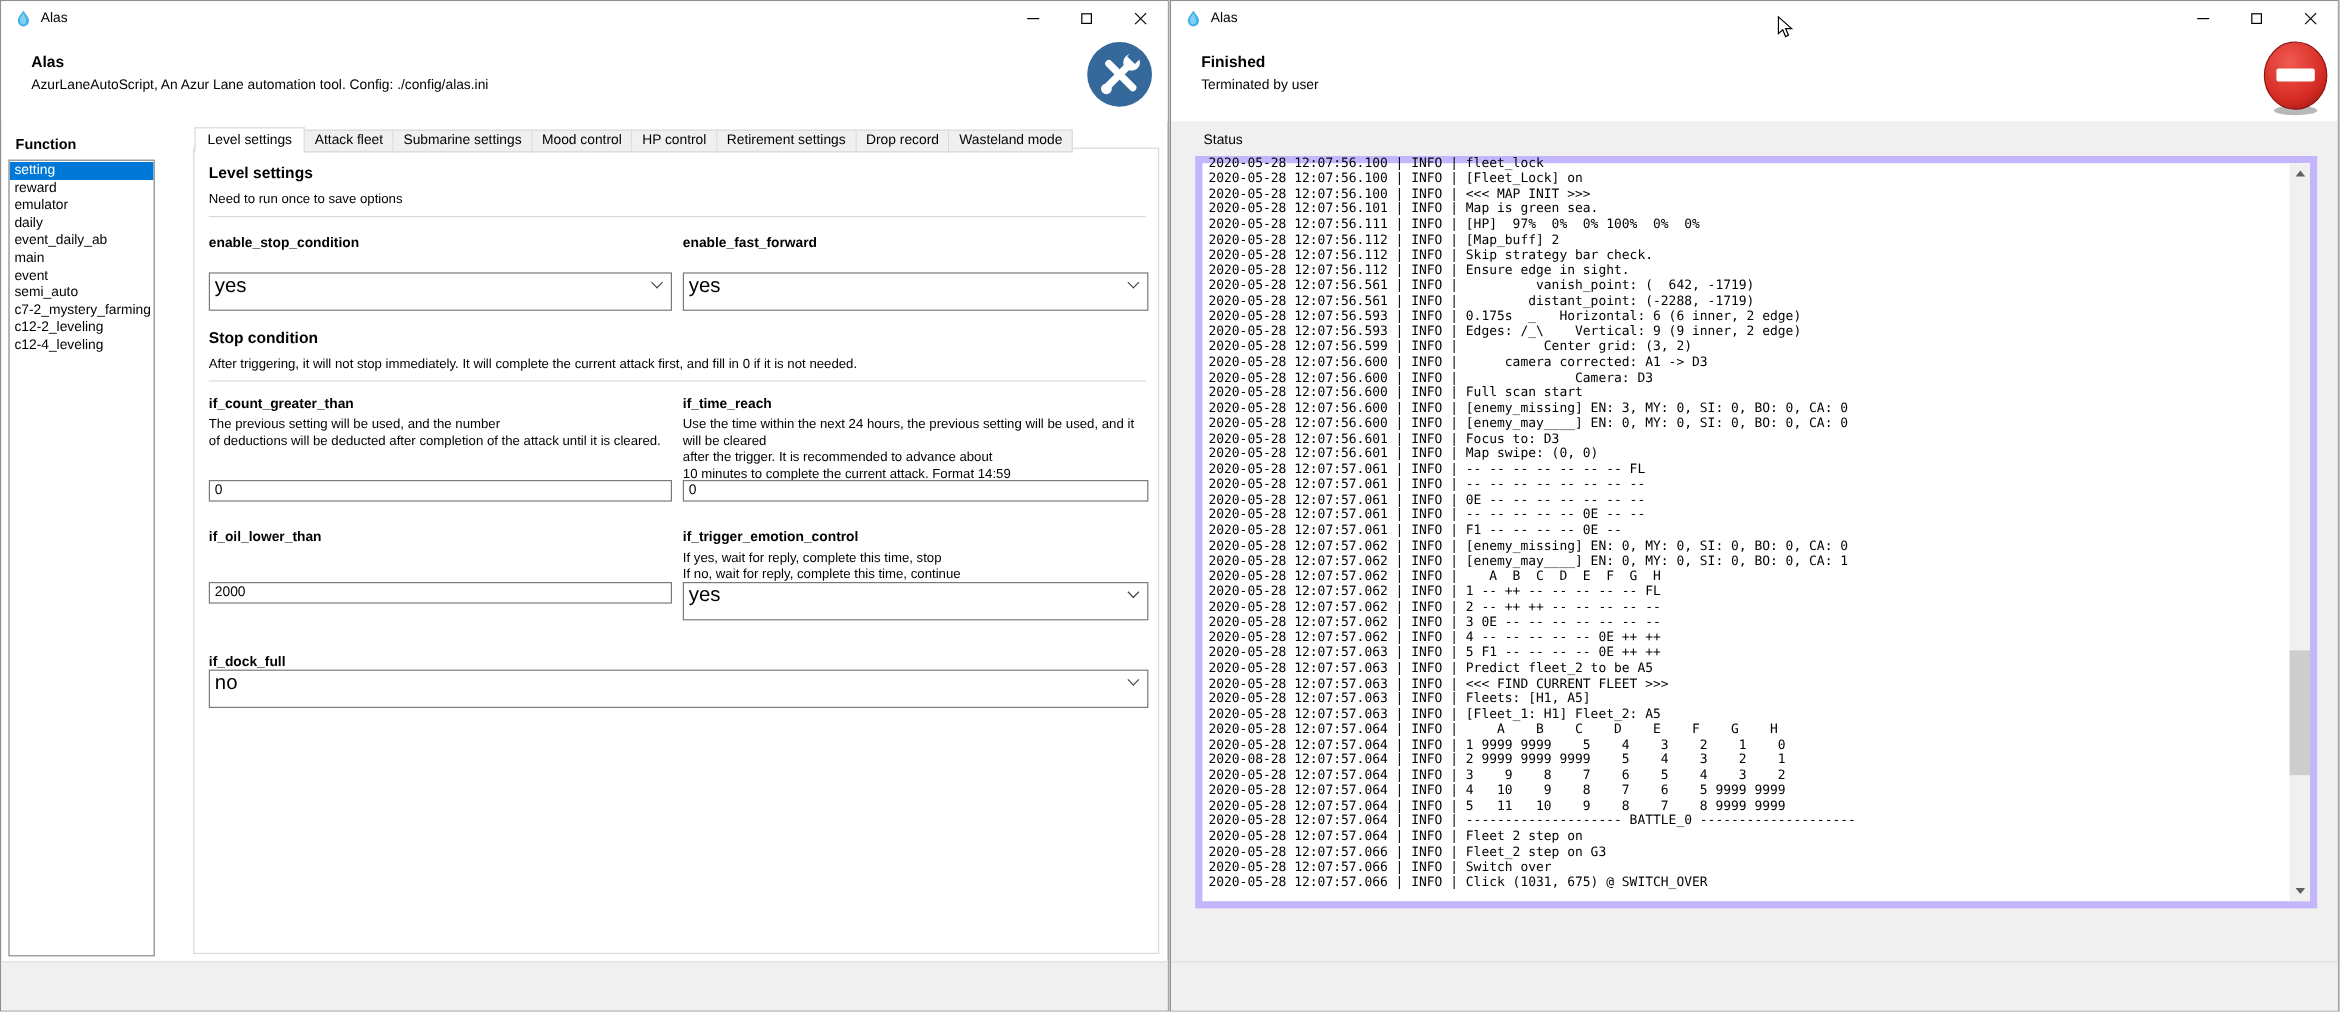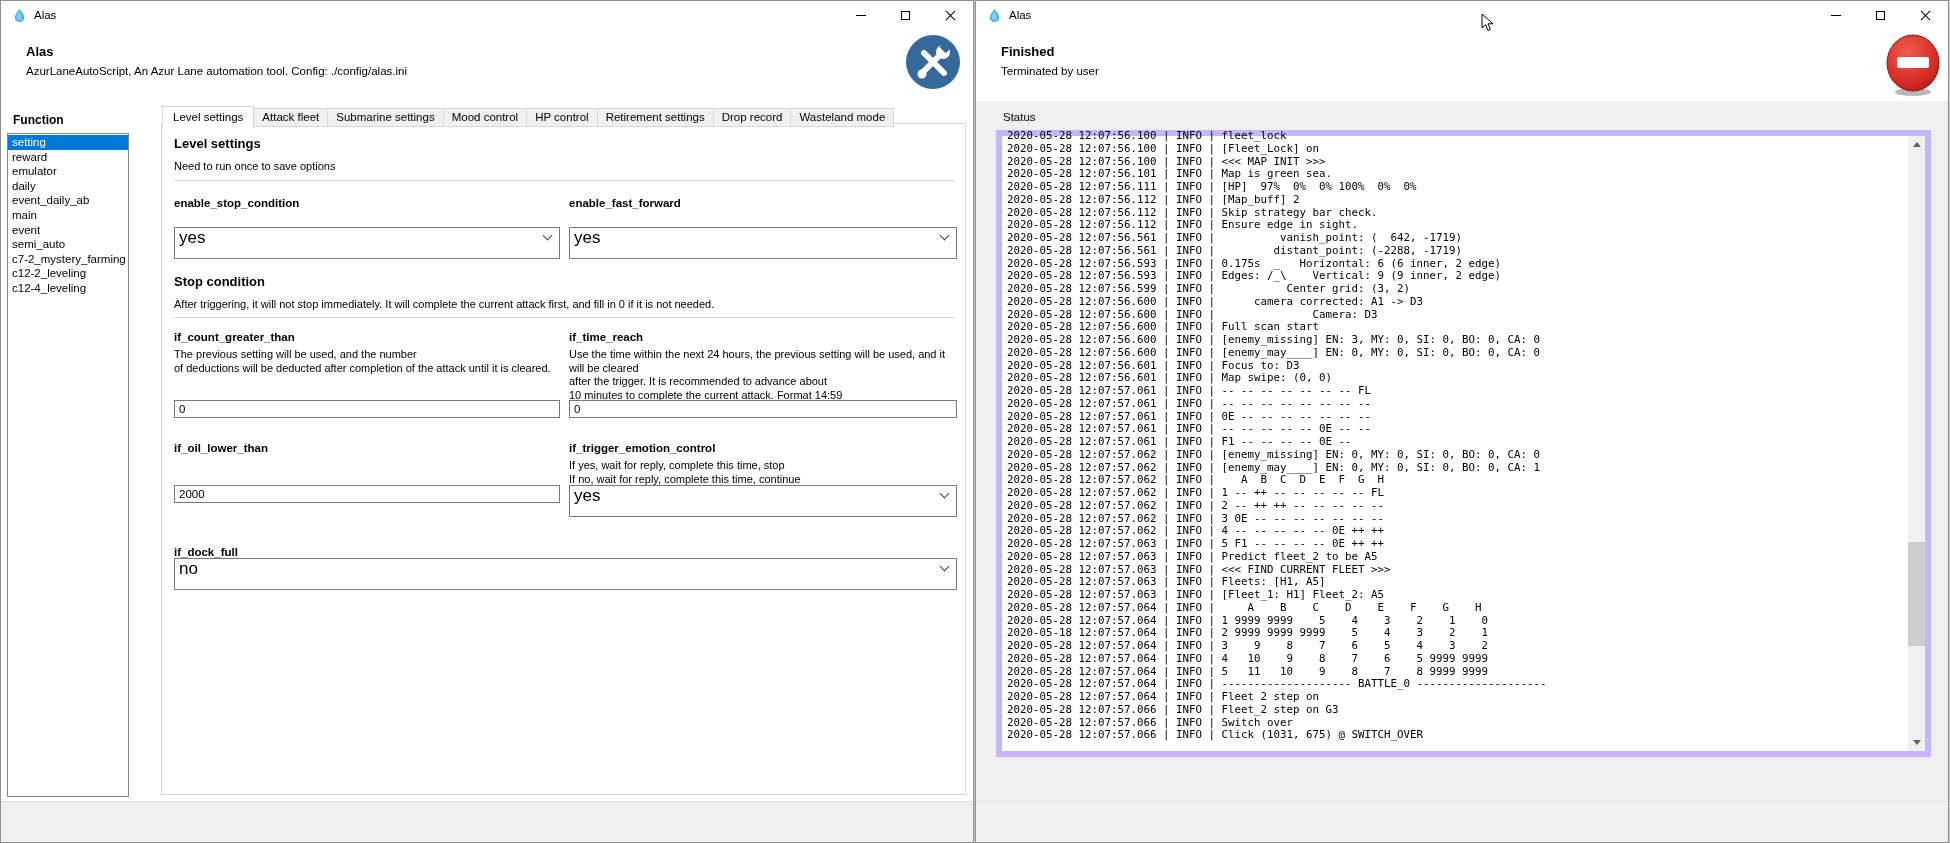--- a/index.html
+++ b/index.html
@@ -280,21 +280,21 @@
           <div class="log-line">2020-05-28 12:07:57.062 | INFO | 2 -- ++ ++ -- -- -- -- --</div>
           <div class="log-line">2020-05-28 12:07:57.062 | INFO | 3 0E -- -- -- -- -- -- --</div>
           <div class="log-line">2020-05-28 12:07:57.062 | INFO | 4 -- -- -- -- -- 0E ++ ++</div>
           <div class="log-line">2020-05-28 12:07:57.063 | INFO | 5 F1 -- -- -- -- 0E ++ ++</div>
           <div class="log-line">2020-05-28 12:07:57.063 | INFO | Predict fleet_2 to be A5</div>
           <div class="log-line">2020-05-28 12:07:57.063 | INFO | &lt;&lt;&lt; FIND CURRENT FLEET &gt;&gt;&gt;</div>
           <div class="log-line">2020-05-28 12:07:57.063 | INFO | Fleets: [H1, A5]</div>
           <div class="log-line">2020-05-28 12:07:57.063 | INFO | [Fleet_1: H1] Fleet_2: A5</div>
           <div class="log-line">2020-05-28 12:07:57.064 | INFO |     A    B    C    D    E    F    G    H</div>
           <div class="log-line">2020-05-28 12:07:57.064 | INFO | 1 9999 9999    5    4    3    2    1    0</div>
-          <div class="log-line">2020-05-18 12:07:57.064 | INFO | 2 9999 9999 9999    5    4    3    2    1</div>
+          <div class="log-line">2020-08-28 12:07:57.064 | INFO | 2 9999 9999 9999    5    4    3    2    1</div>
           <div class="log-line">2020-05-28 12:07:57.064 | INFO | 3    9    8    7    6    5    4    3    2</div>
           <div class="log-line">2020-05-28 12:07:57.064 | INFO | 4   10    9    8    7    6    5 9999 9999</div>
           <div class="log-line">2020-05-28 12:07:57.064 | INFO | 5   11   10    9    8    7    8 9999 9999</div>
           <div class="log-line">2020-05-28 12:07:57.064 | INFO | -------------------- BATTLE_0 --------------------</div>
           <div class="log-line">2020-05-28 12:07:57.064 | INFO | Fleet 2 step on</div>
           <div class="log-line">2020-05-28 12:07:57.066 | INFO | Fleet_2 step on G3</div>
           <div class="log-line">2020-05-28 12:07:57.066 | INFO | Switch over</div>
           <div class="log-line">2020-05-28 12:07:57.066 | INFO | Click (1031, 675) @ SWITCH_OVER</div>
         </div>
       <div class="scrollbar">

